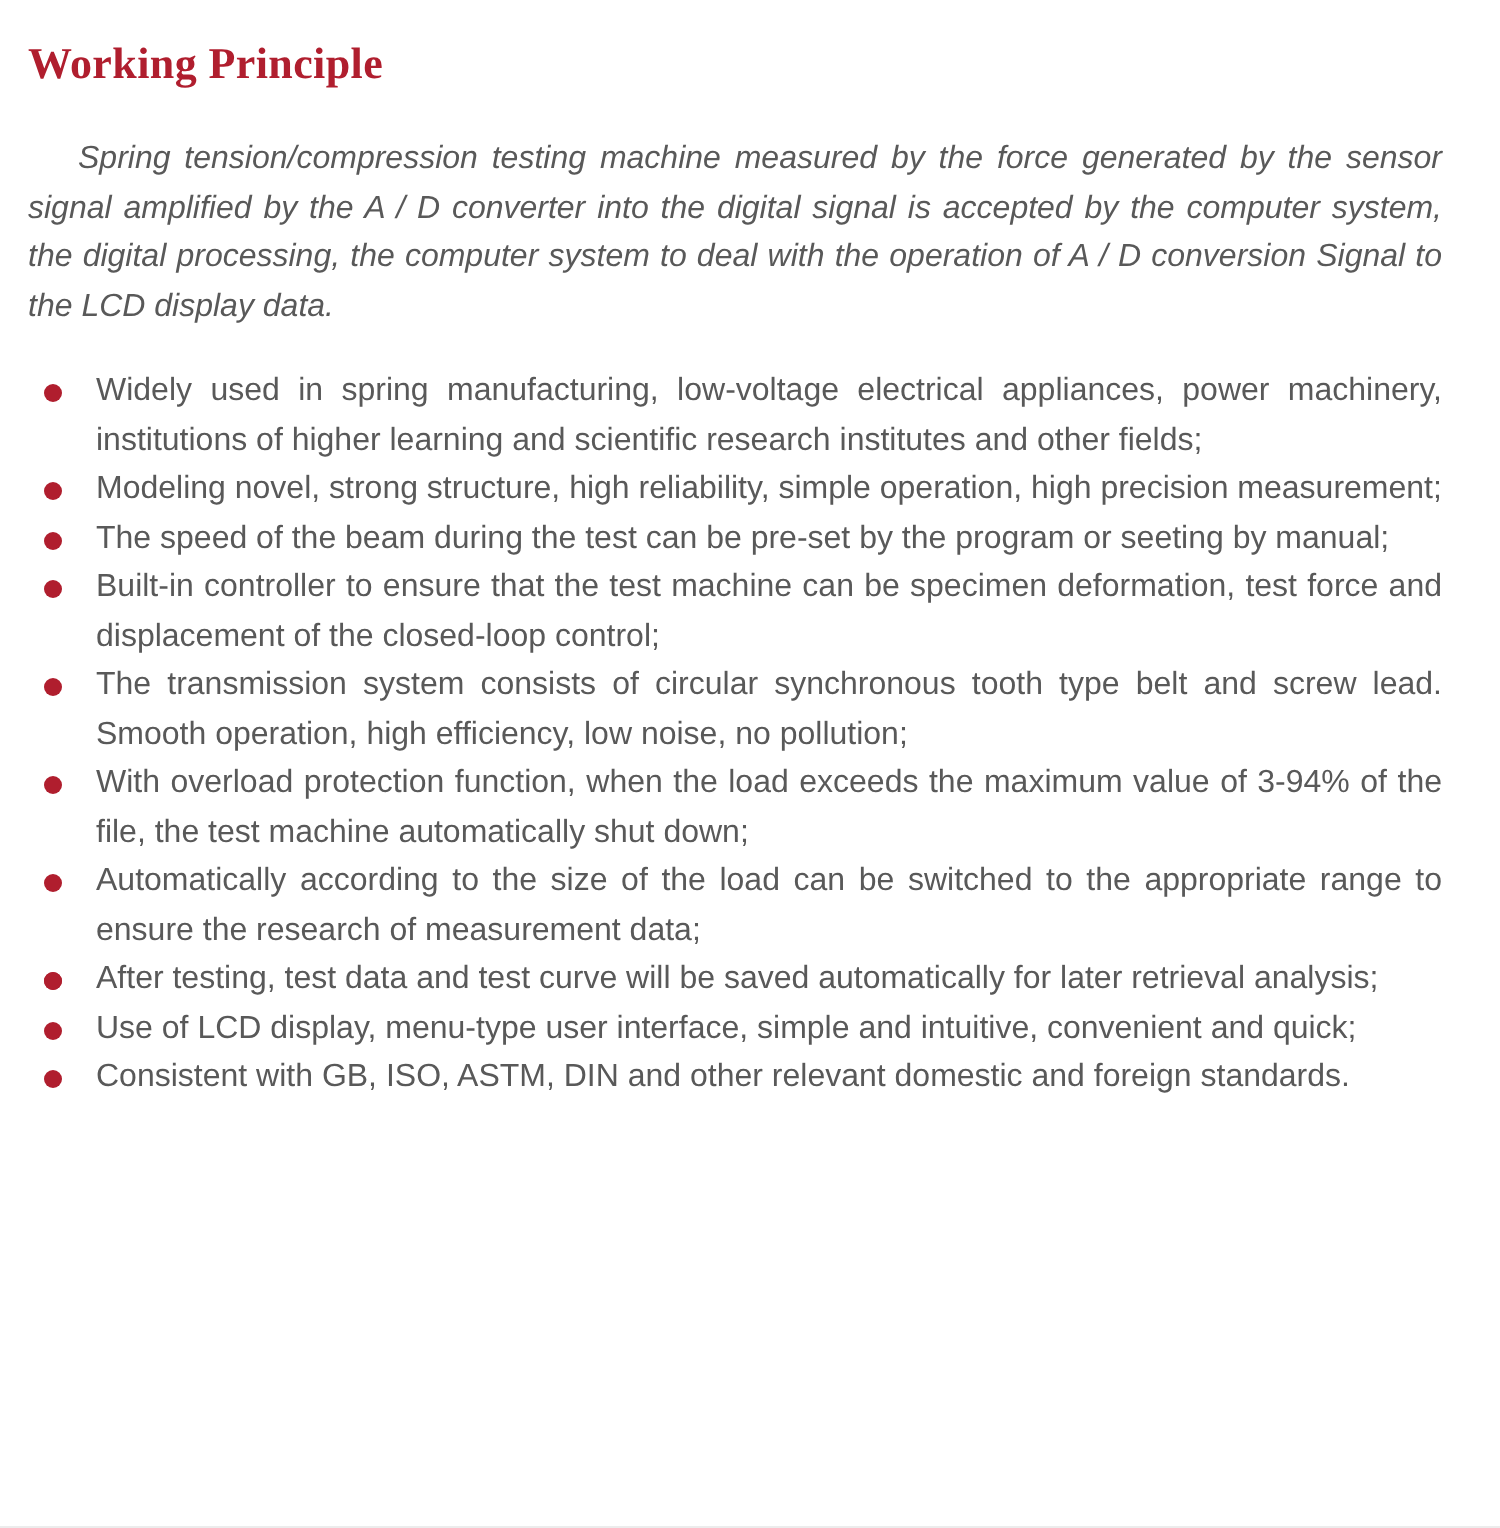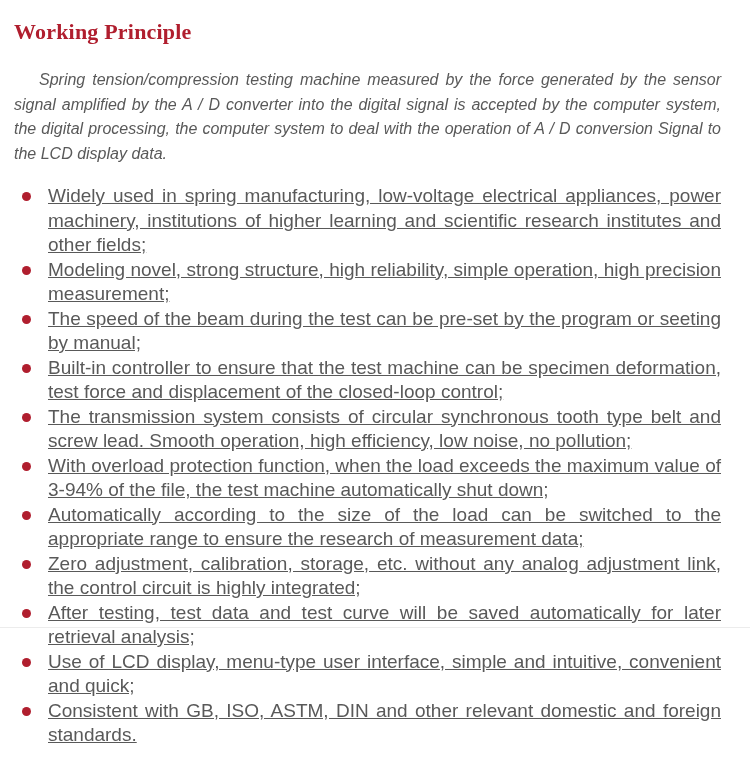--- a/index.html
+++ b/index.html
@@ -5,21 +5,21 @@
   * { margin: 0; padding: 0; box-sizing: border-box; }
   html, body { background: #ffffff; }
   body {
     width: 750px;
     height: 764px;
     font-family: "Liberation Sans", sans-serif;
     overflow: hidden;
   }
   .page {
     width: 750px;
-    height: 628px;
+    height: 764px;
     padding: 18px 29px 0 14px;
     border-bottom: 1px solid #ececec;
     background: #ffffff;
   }
   .section-title {
     font-family: "Liberation Serif", serif;
     font-weight: bold;
     font-size: 22px;
     line-height: 28px;
     color: var(--accent, #b01e2e);
@@ -35,25 +35,24 @@
     font-style: italic;
   }
   .features-title { margin-top: 40px; }
   .features-list {
     list-style: none;
     margin-top: 18px;
   }
   .feature-item {
     position: relative;
     padding-left: 34px;
-    font-size: 19px;
+    font-size: 16px;
     line-height: 24.5px;
     color: var(--text, #595959);
     text-align: justify;
-    text-decoration: underline;
   }
   .feature-item .bullet {
     position: absolute;
     left: 8px;
     top: 8px;
     width: 9px;
     height: 9px;
     border-radius: 50%;
     background: var(--accent, #b01e2e);
   }
@@ -69,19 +68,19 @@
 
 
   <ul class="features-list">
       <li class="feature-item"><span class="bullet"></span><span>Widely used in spring manufacturing, low-voltage electrical appliances, power machinery, institutions of higher learning and scientific research institutes and other fields;</span></li>
       <li class="feature-item"><span class="bullet"></span><span>Modeling novel, strong structure, high reliability, simple operation, high precision measurement;</span></li>
       <li class="feature-item"><span class="bullet"></span><span>The speed of the beam during the test can be pre-set by the program or seeting by manual;</span></li>
       <li class="feature-item"><span class="bullet"></span><span>Built-in controller to ensure that the test machine can be specimen deformation, test force and displacement of the closed-loop control;</span></li>
       <li class="feature-item"><span class="bullet"></span><span>The transmission system consists of circular synchronous tooth type belt and screw lead. Smooth operation, high efficiency, low noise, no pollution;</span></li>
       <li class="feature-item"><span class="bullet"></span><span>With overload protection function, when the load exceeds the maximum value of 3-94% of the file, the test machine automatically shut down;</span></li>
       <li class="feature-item"><span class="bullet"></span><span>Automatically according to the size of the load can be switched to the appropriate range to ensure the research of measurement data;</span></li>
-      <li class="feature-item"><span class="bullet"></span><span>Zero adjustment, calibration, storage, etc. without any analog adjustment link, the control circuit is highly integrated;</span></li>
+      <li class="feature-item"><span class="bullet"></span></li>
       <li class="feature-item"><span class="bullet"></span><span>After testing, test data and test curve will be saved automatically for later retrieval analysis;</span></li>
       <li class="feature-item"><span class="bullet"></span><span>Use of LCD display, menu-type user interface, simple and intuitive, convenient and quick;</span></li>
       <li class="feature-item"><span class="bullet"></span><span>Consistent with GB, ISO, ASTM, DIN and other relevant domestic and foreign standards.</span></li>
     </ul>
 
 </div>
 
 </body></html>

